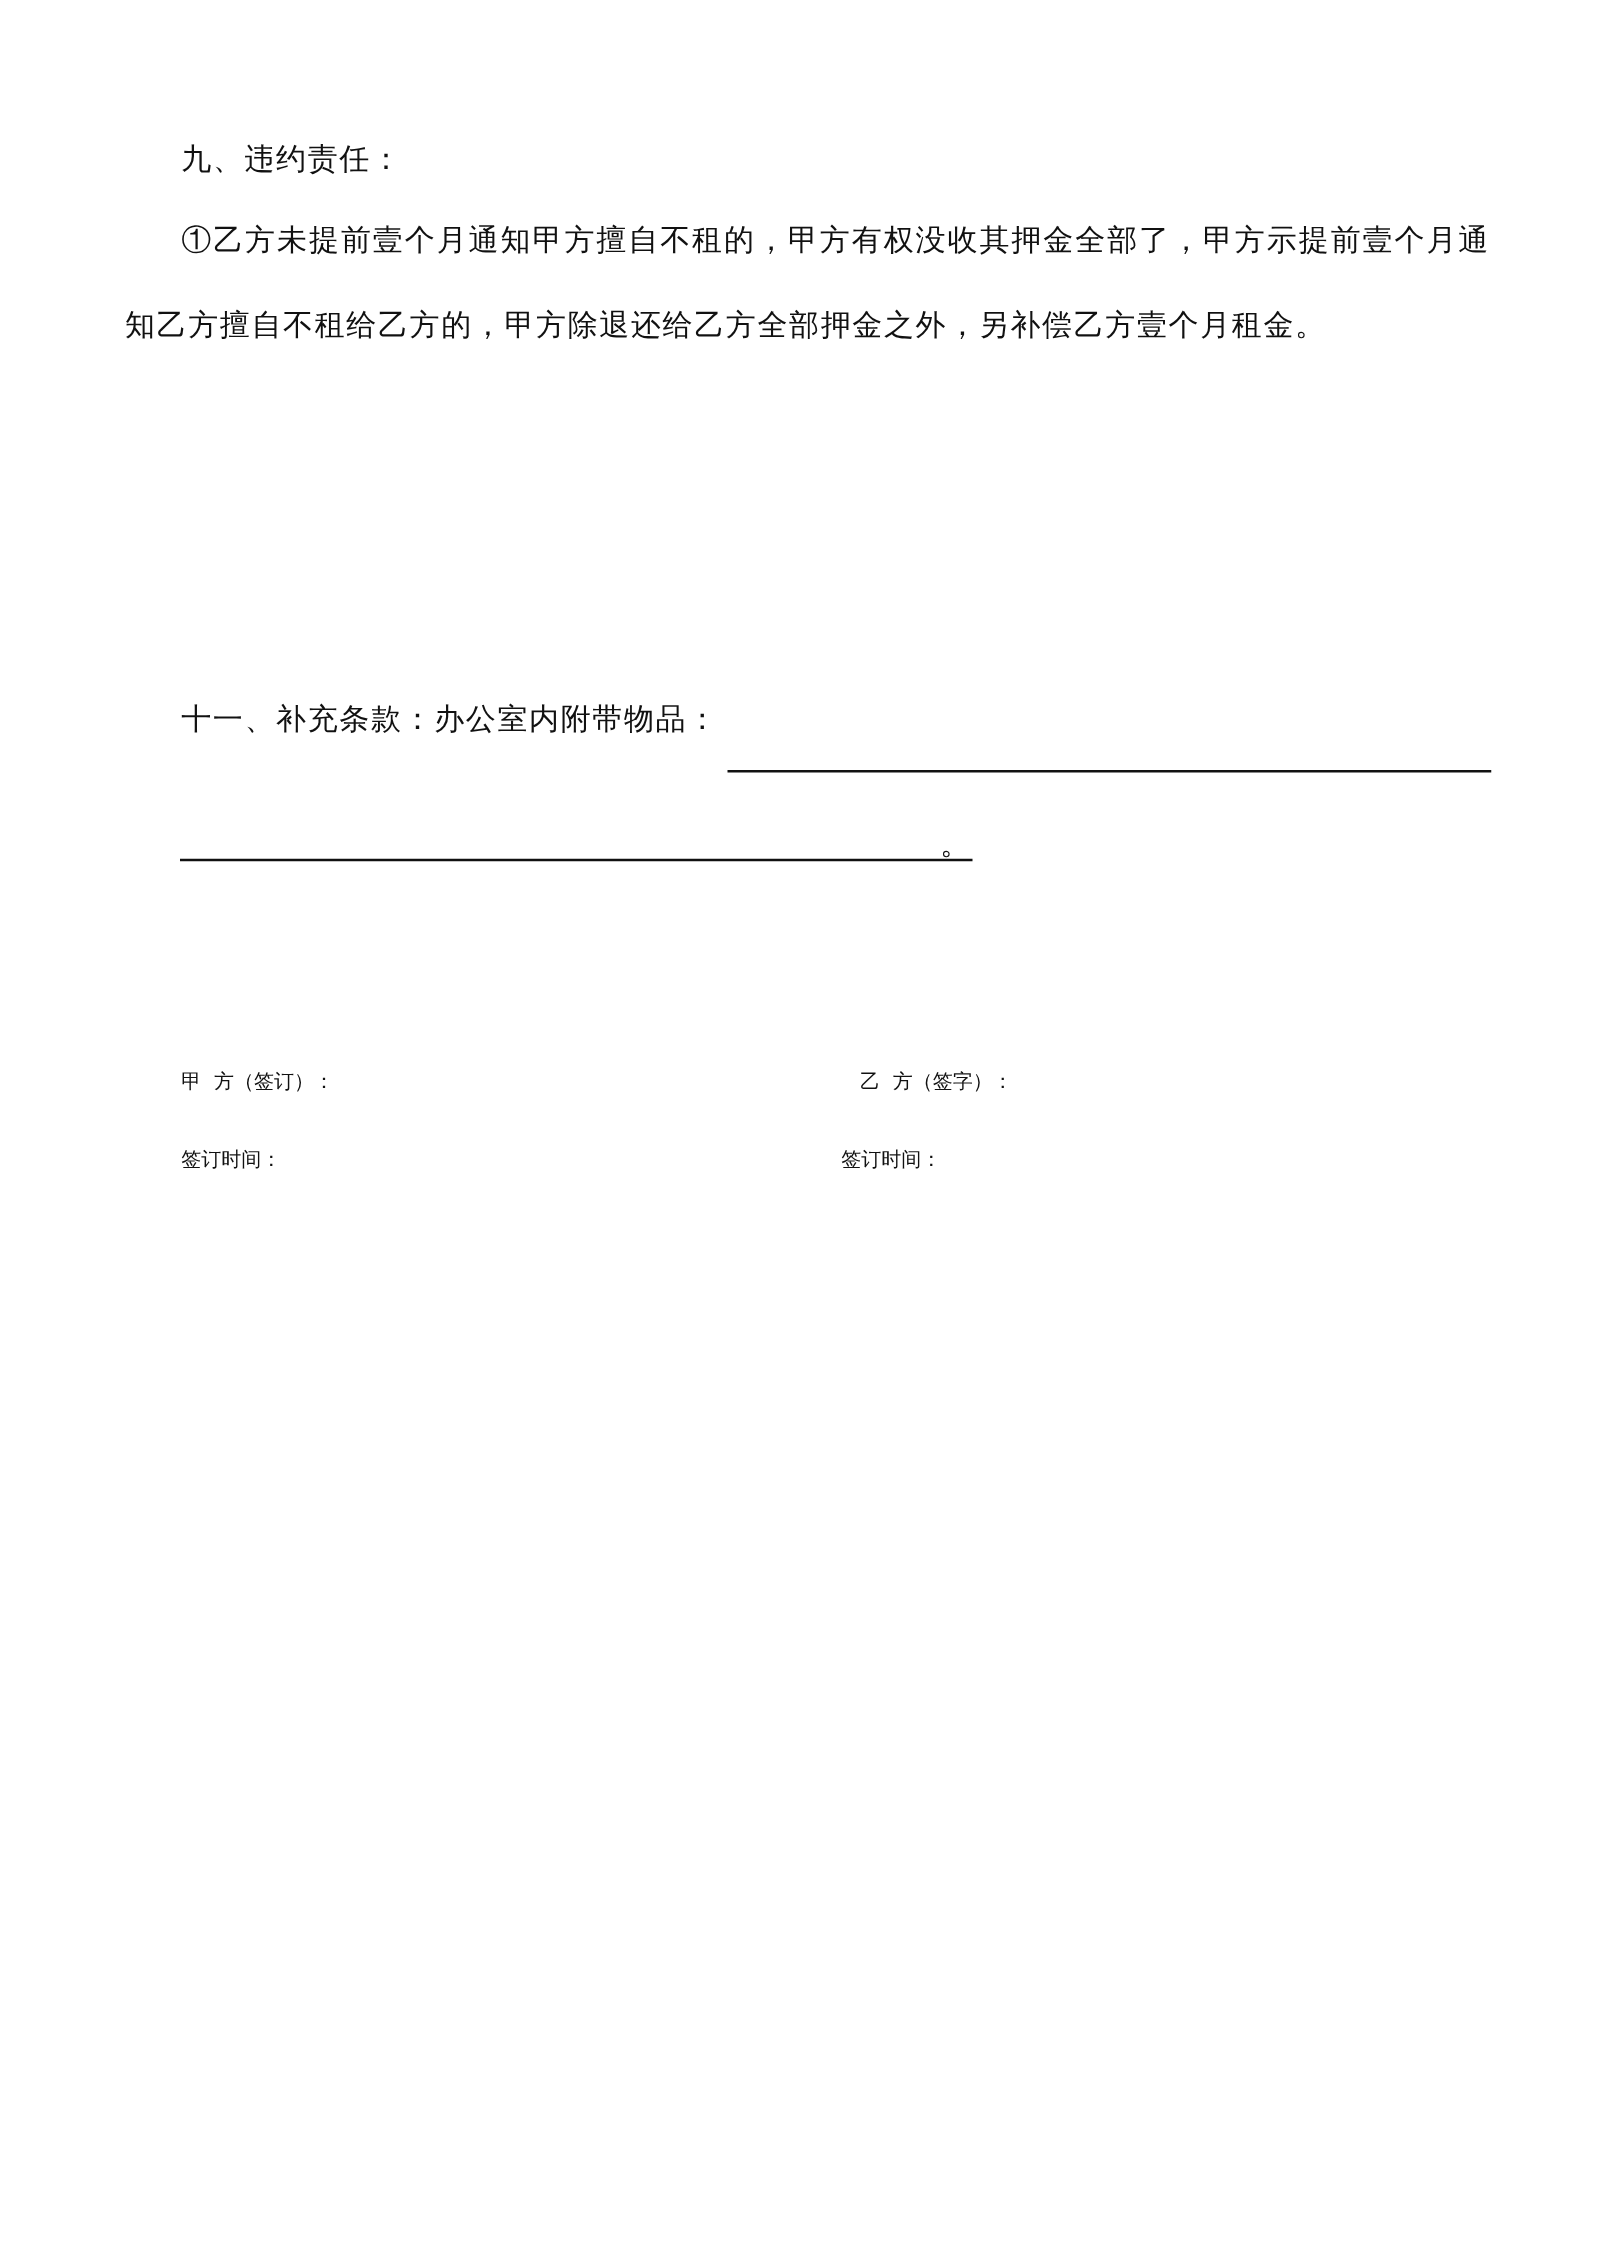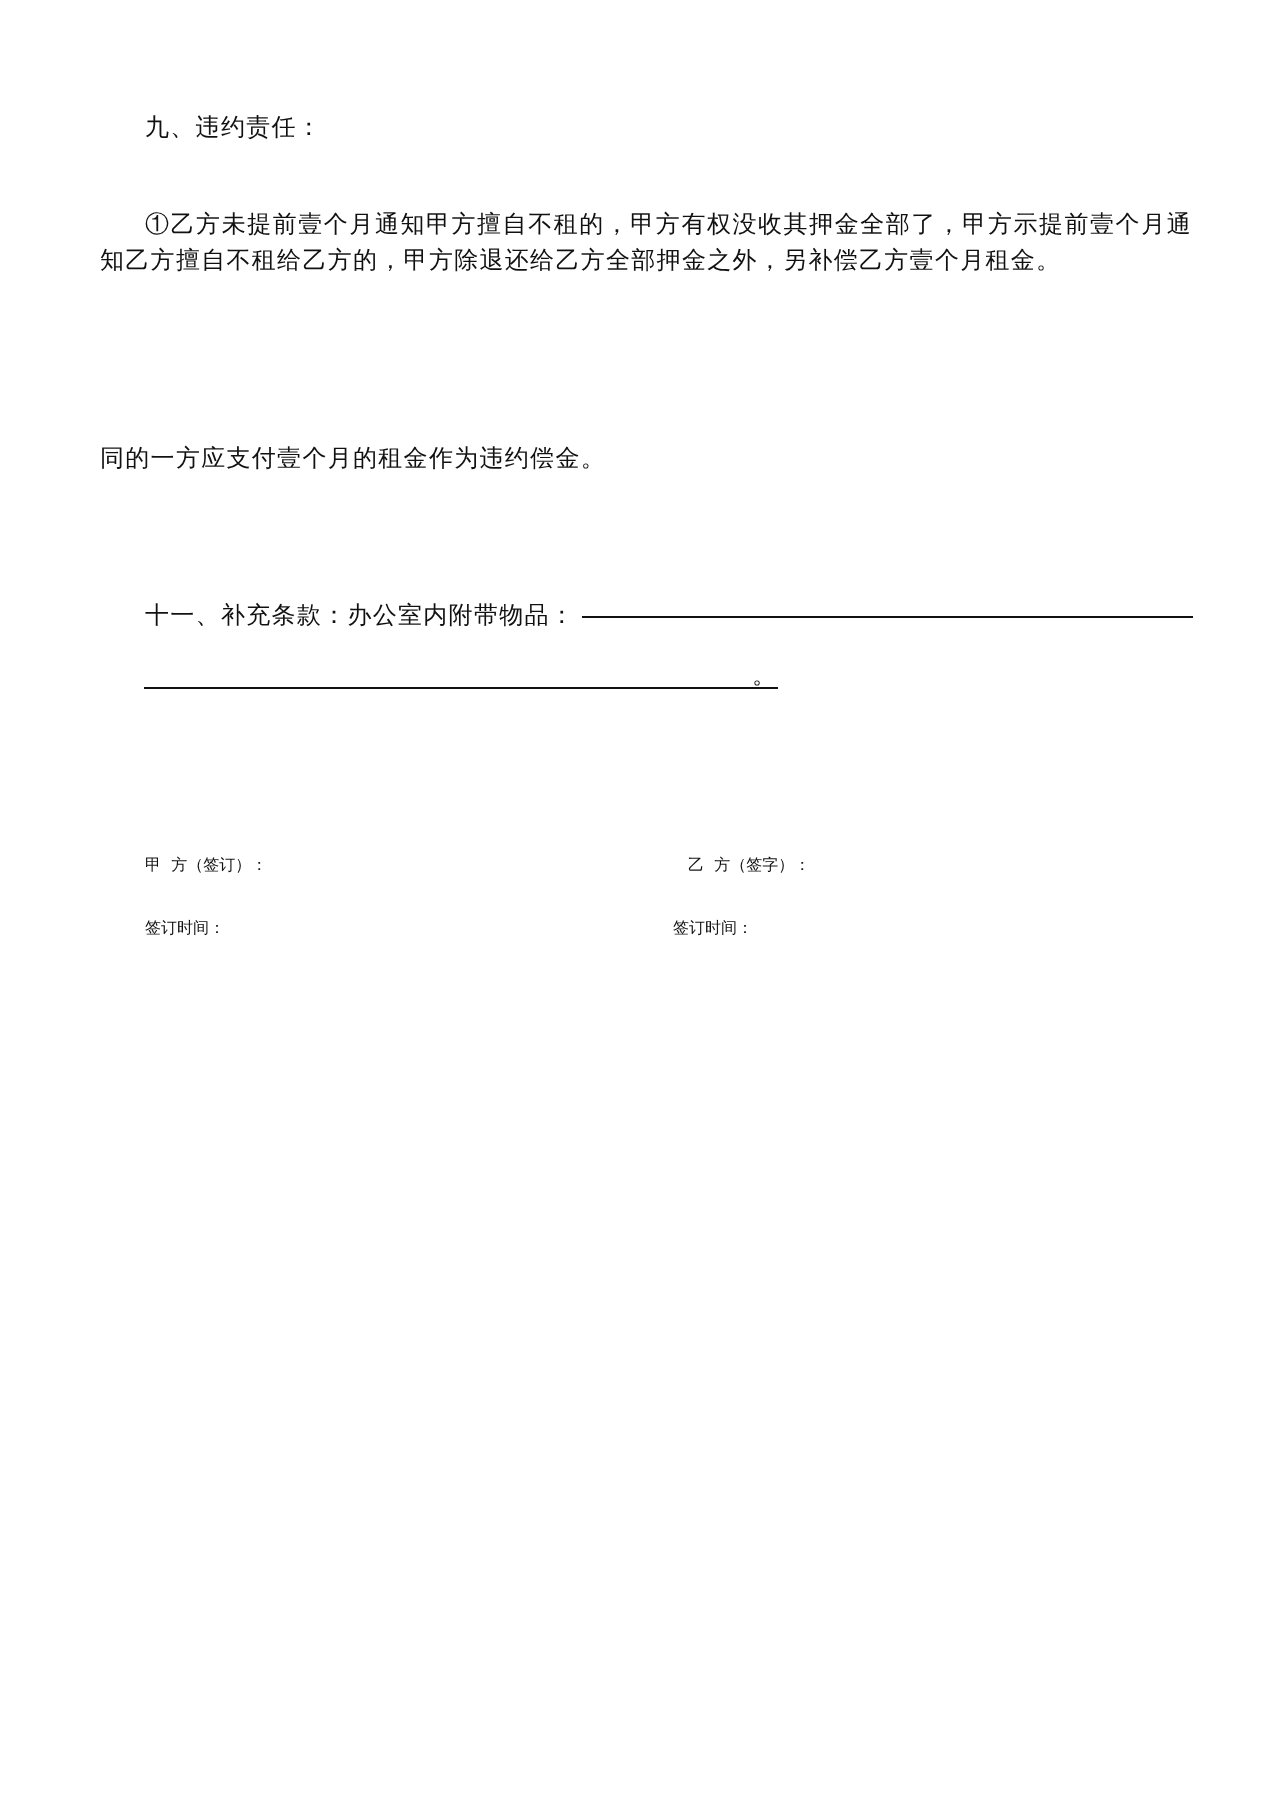--- a/index.html
+++ b/index.html
@@ -32,21 +32,20 @@
       letter-spacing: 1.3px;
     }
     .indent {
       left: 145px;
     }
     .indent-full {
       left: 145px;
       width: 1047px;
       text-align: justify;
       text-align-last: justify;
-      margin-top: 32px;
     }
     .rule {
       position: absolute;
       height: 0;
       border-top: 2px solid #111111;
     }
     .period {
       position: absolute;
       font-size: 24px;
       line-height: 30px;
@@ -64,24 +63,23 @@
 <div class="page">
 
   <div class="line indent" style="top:112px;">九、违约责任：</div>
 
   <div class="line indent-full" style="top:177px;">①乙方未提前壹个月通知甲方擅自不租的，甲方有权没收其押金全部了，甲方示提前壹个月通</div>
 
   <div class="line" style="top:245px; left:100px;text-align:center;">知乙方擅自不租给乙方的，甲方除退还给乙方全部押金之外，另补偿乙方壹个月租金。</div>
 
 
 
-  <div class="line" style="top:443px; left:100px;">同的一方应支付壹个月的租金作为违约偿金。</div>
 
 
-  <div class="line indent" style="top:600px;">十一、补充条款：办公室内附带物品：</div>
+  <div class="line indent" style="top:560px;">十一、补充条款：办公室内附带物品：</div>
 
   <div class="rule" style="left:582px; top:616px; width:611px;"></div>
 
   <div class="rule" style="left:144px; top:687px; width:634px;"></div>
 
   <div class="period" style="left:752px; top:660px;">。</div>
 
   <div class="sig" style="left:145px; top:850px;">甲  方（签订）：</div>
 
   <div class="sig" style="left:688px; top:850px;text-align:center;">乙  方（签字）：</div>

